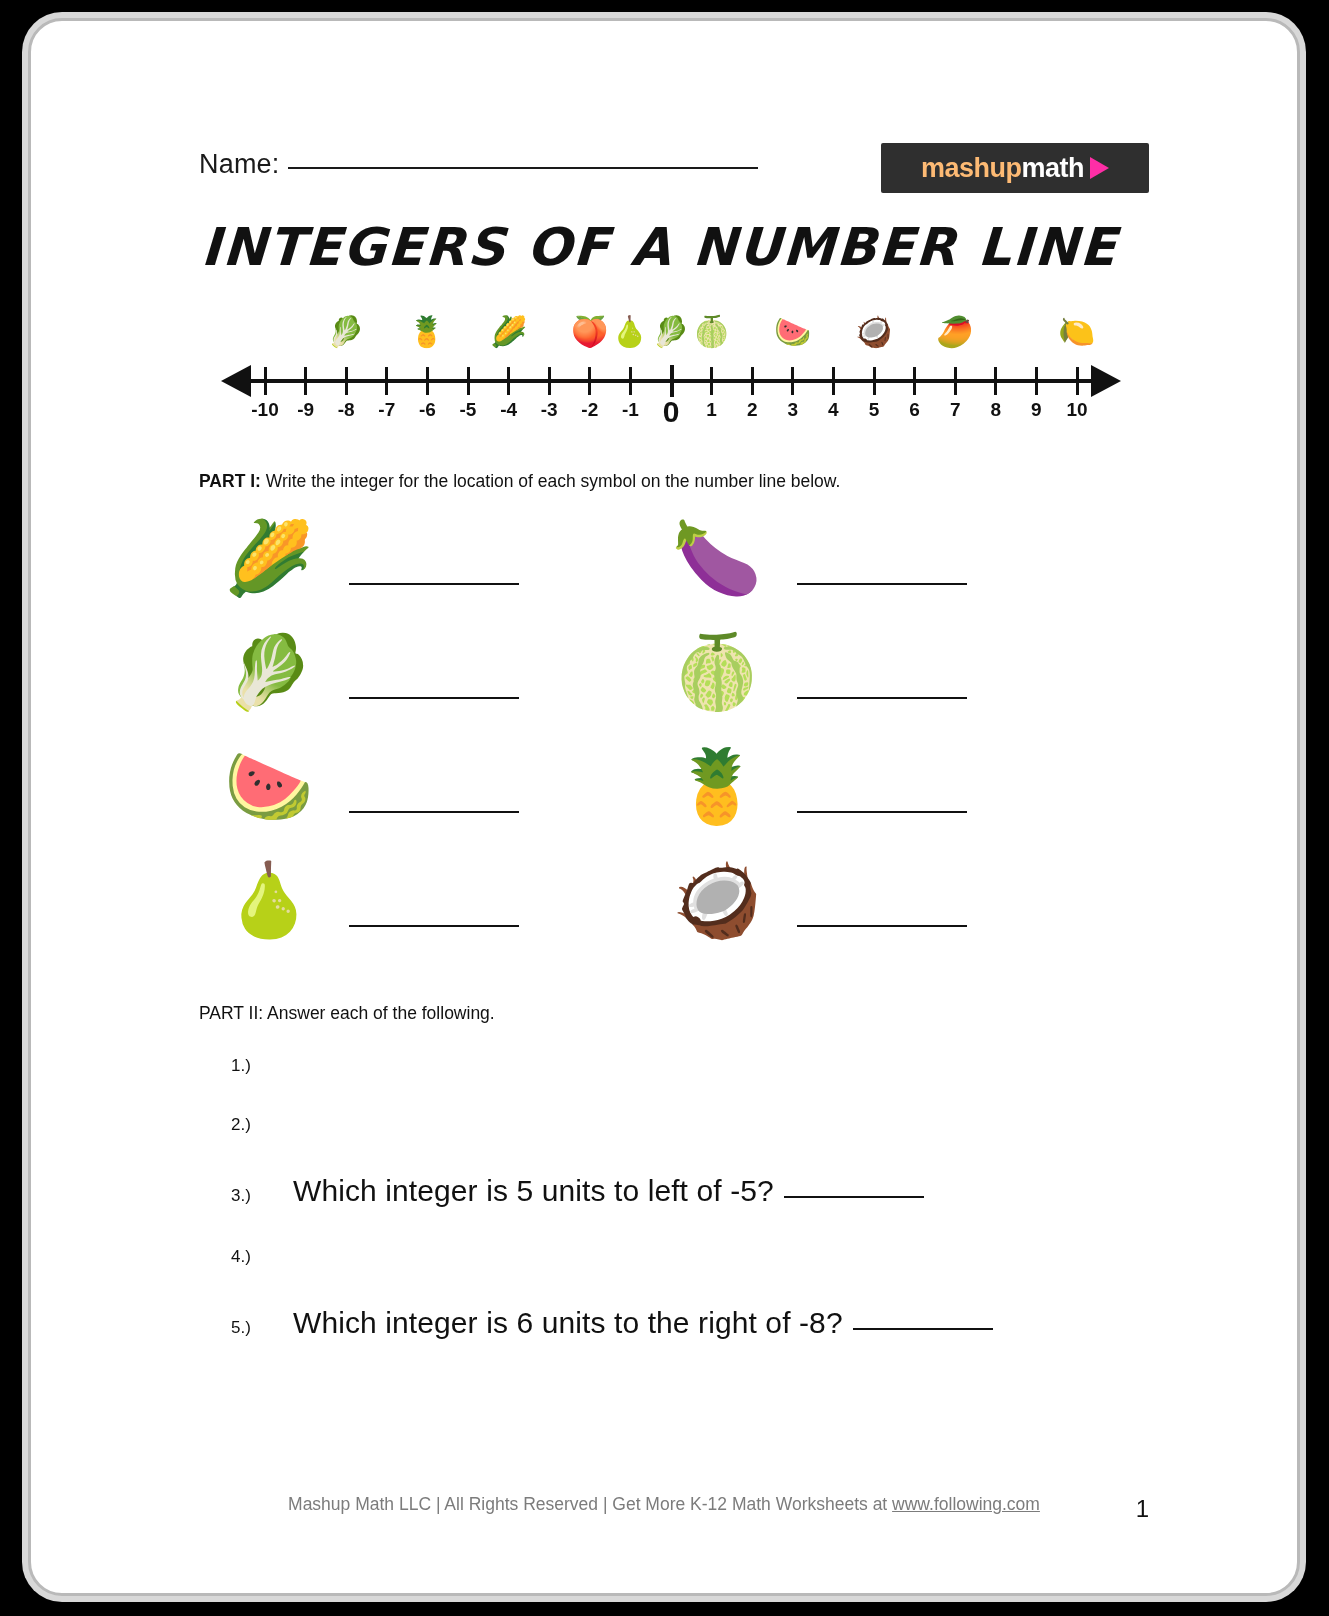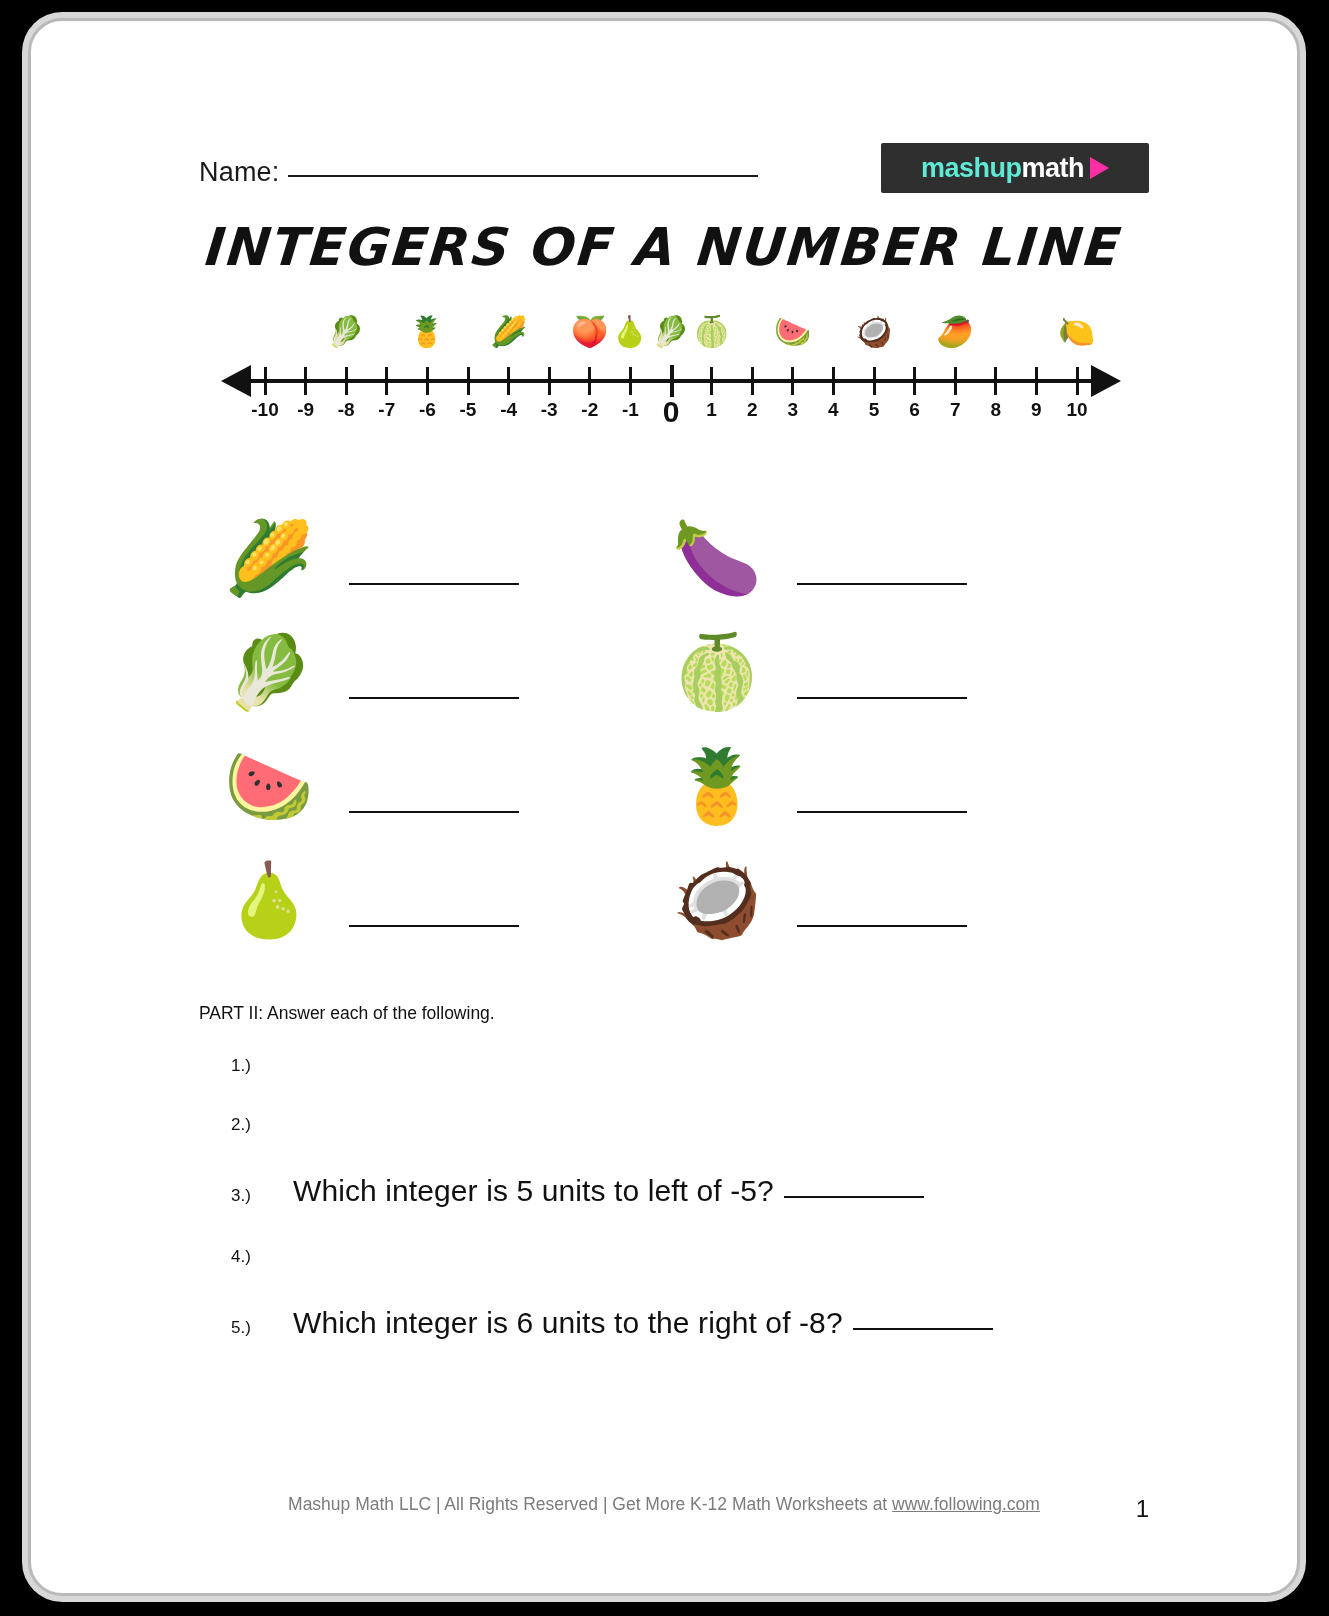--- a/index.html
+++ b/index.html
@@ -21,21 +21,21 @@
   }
   .sheet {
     position: absolute;
     left: 0; top: 0; right: 0; bottom: 0;
     padding: 0;
   }
 
   
   .name-row {
     position: absolute;
-    left: 168px; top: 136px;
+    left: 168px; top: 128px;
     font-size: 27px;
     color: #1a1a1a;
     letter-spacing: .2px;
   }
   .name-row .line-blank {
     display: inline-block;
     width: 470px;
     border-bottom: 2px solid #1a1a1a;
     margin-left: 8px;
     vertical-align: 4px;
@@ -45,21 +45,21 @@
     position: absolute;
     right: 148px; top: 122px;
     width: 268px; height: 50px;
     background: #2f2f2f;
     display: flex;
     align-items: center;
     justify-content: center;
     gap: 0px;
     border-radius: 2px;
   }
-  .logo .l1 { color: #5eead4; font-size: 27px; font-weight: bold; letter-spacing:-.5px;}
+  .logo .l1 { color: #fdba74; font-size: 27px; font-weight: bold; letter-spacing:-.5px;}
   .logo .l3 { color: #ffffff; font-size: 27px; font-weight: bold; letter-spacing:-.5px;}
   .logo .play {
     margin-left: 6px;
     width: 0; height: 0;
     border-left: 19px solid #ff2ea6;
     border-top: 11px solid transparent;
     border-bottom: 11px solid transparent;
   }
 
   .title {
@@ -279,20 +279,23 @@
           <div class="nl-icon" style="left: 409.4px;">🍐</div>
           <div class="nl-icon" style="left: 450px;">🥬</div>
           <div class="nl-icon" style="left: 490.6px;">🍈</div>
           <div class="nl-icon" style="left: 571.8px;">🍉</div>
           <div class="nl-icon" style="left: 653px;">🥥</div>
           <div class="nl-icon" style="left: 734.2px;">🥭</div>
           <div class="nl-icon" style="left: 856px;">🍋</div>
         </div>
     </div>
 
+    <div class="part-label" id="part1-label">
+      <b>PART I:</b><span> Write the integer for the location of each symbol on the number line below.</span>
+    </div>
 
     <div class="symbol-grid">
       <div class="sym-col left" id="col-left">
           <div class="sym-row">
             <div class="sym-glyph">🌽</div>
             <div class="sym-blank"></div>
           </div>
           <div class="sym-row">
             <div class="sym-glyph">🥬</div>
             <div class="sym-blank"></div>

